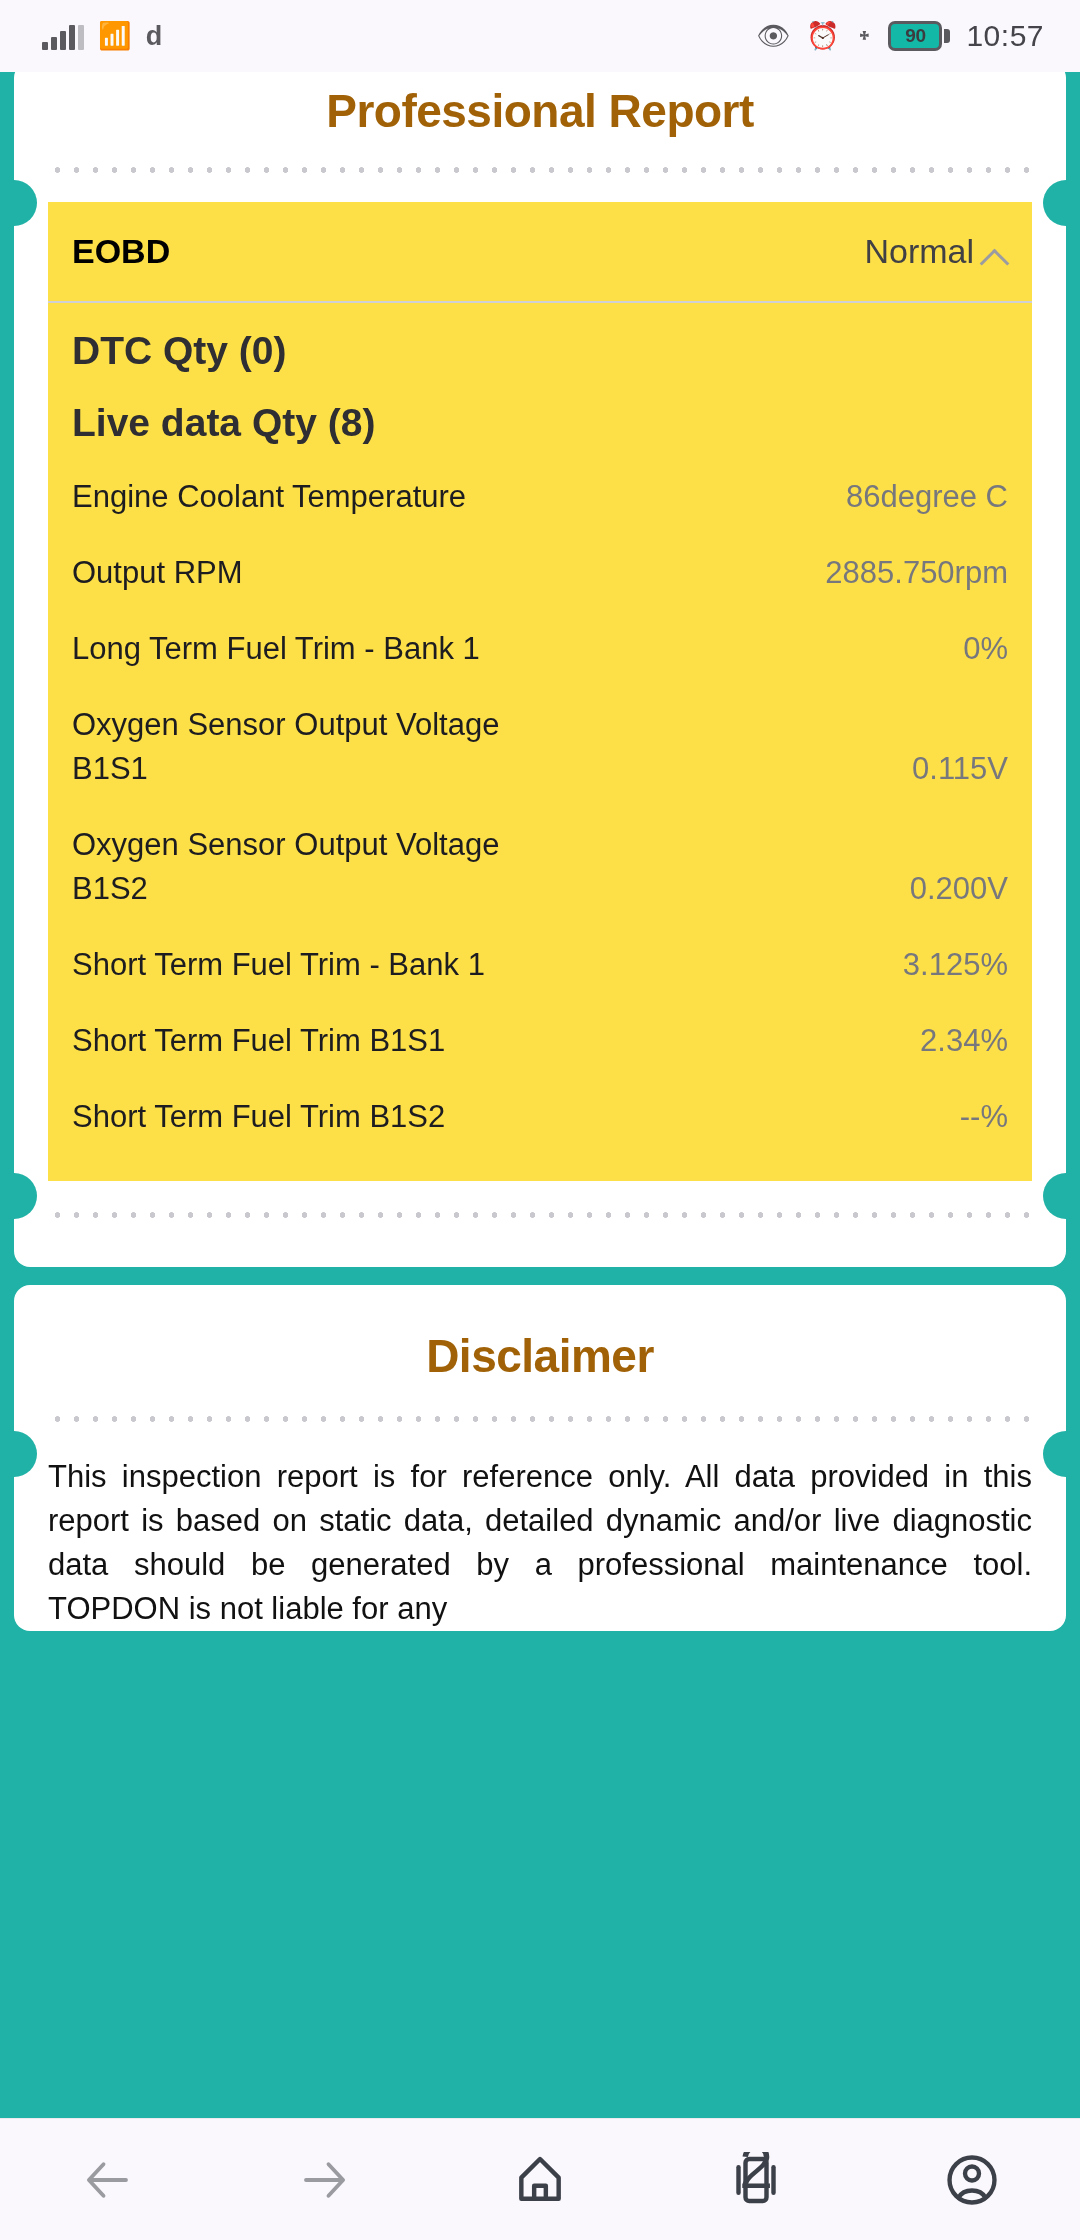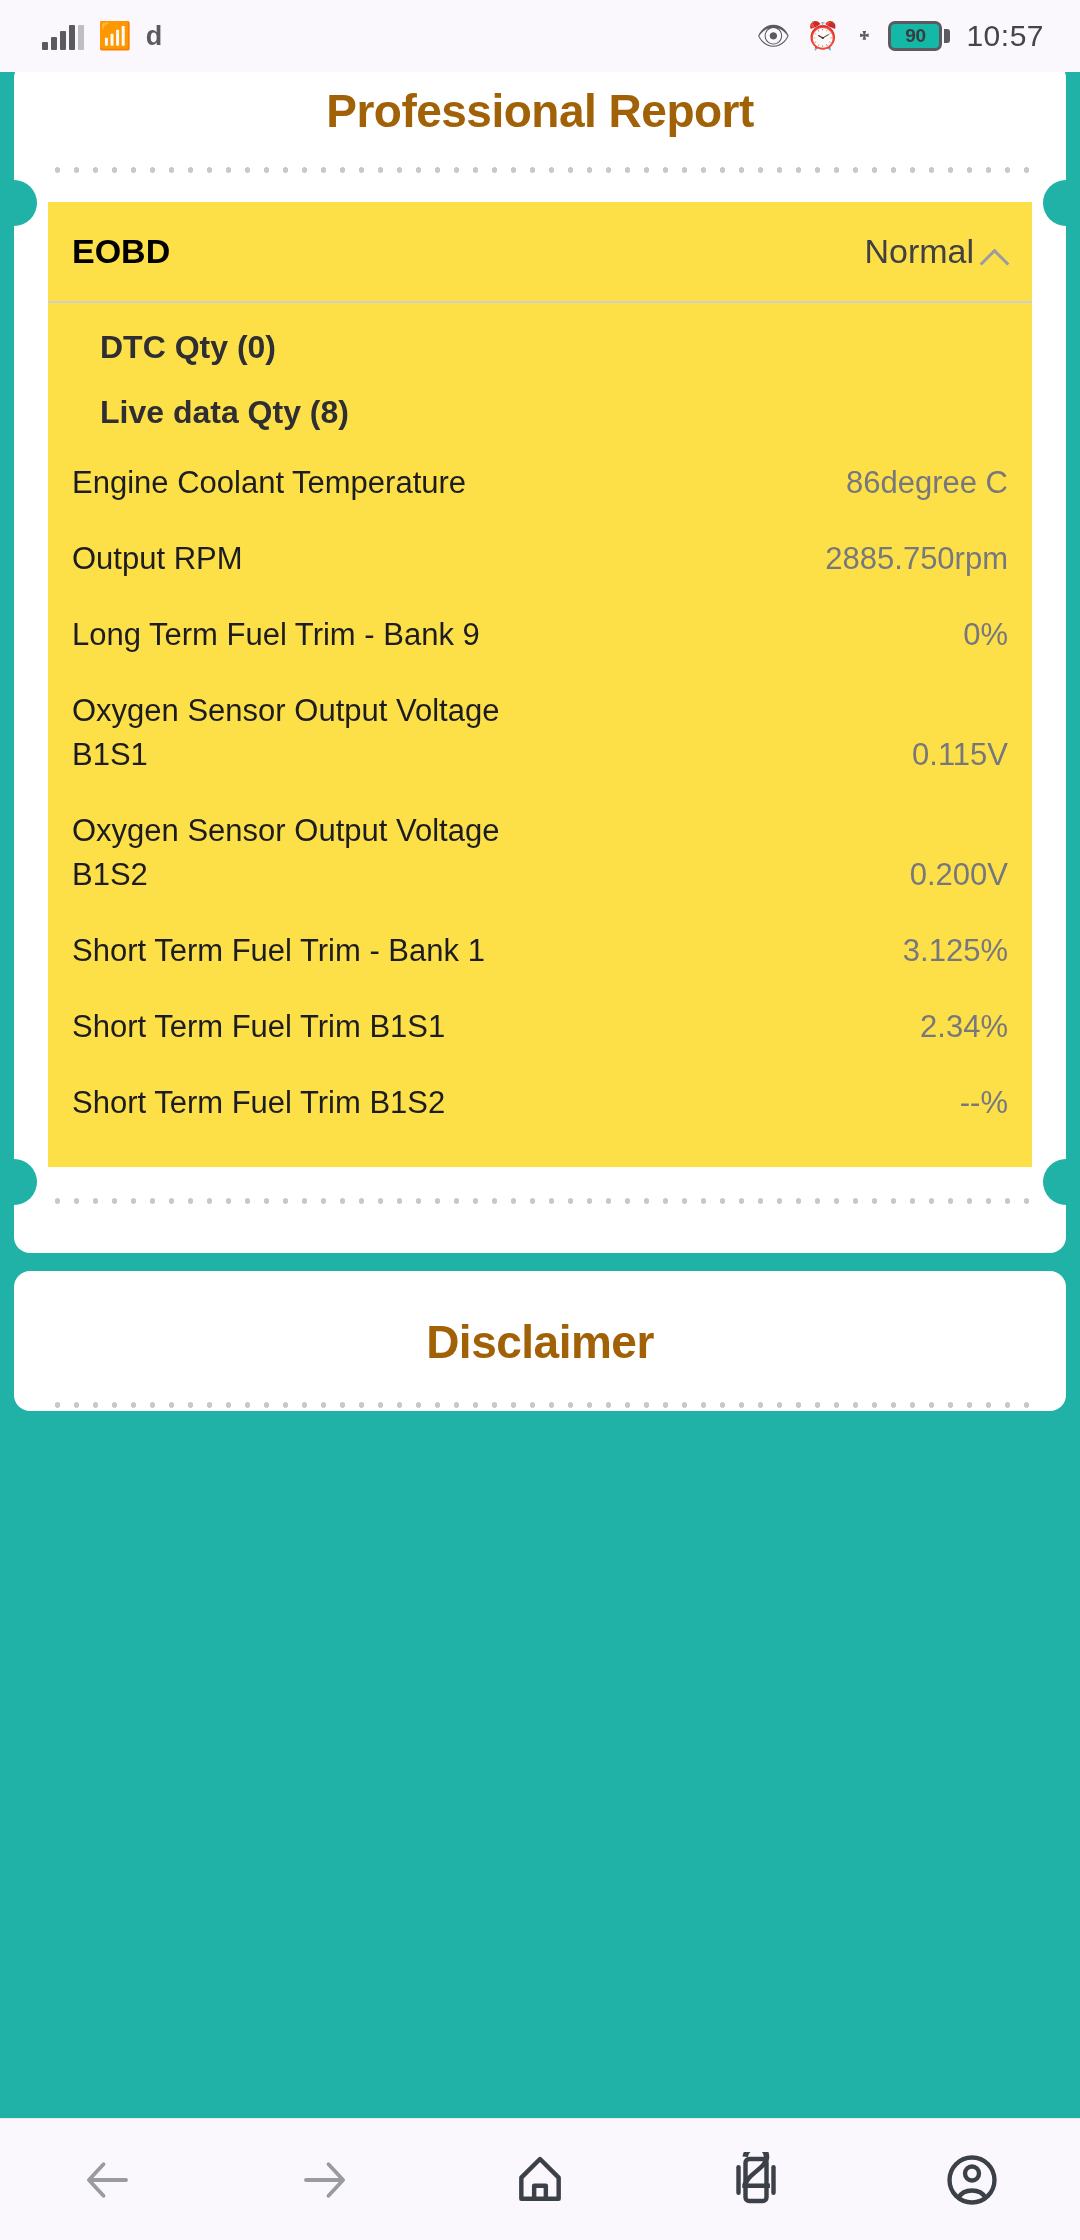--- a/index.html
+++ b/index.html
@@ -144,25 +144,24 @@
     left: 2px; top: 8px;
     width: 18px; height: 18px;
     border-left: 3px solid #9b9ba2;
     border-top: 3px solid #9b9ba2;
     transform: rotate(45deg);
   }
 
   .panel-body { padding: 12px 24px 26px; }
 
   .qty {
-    font-size: 32px;
+    font-size: 39px;
     font-weight: bold;
     color: #2e2e33;
     padding: 14px 0;
-    margin-left: 28px;
   }
 
   .datarow {
     display: flex;
     justify-content: space-between;
     align-items: flex-end;
     gap: 40px;
     padding: 16px 0;
   }
   .datarow .label {
@@ -266,21 +265,21 @@
 
           <div class="datarow">
             <span class="label">Engine Coolant Temperature</span>
             <span class="value">86degree C</span>
           </div>
           <div class="datarow">
             <span class="label">Output RPM</span>
             <span class="value">2885.750rpm</span>
           </div>
           <div class="datarow">
-            <span class="label">Long Term Fuel Trim - Bank 9</span>
+            <span class="label">Long Term Fuel Trim - Bank 1</span>
             <span class="value">0%</span>
           </div>
           <div class="datarow">
             <span class="label" style="max-width:470px;">Oxygen Sensor Output Voltage B1S1</span>
             <span class="value">0.115V</span>
           </div>
           <div class="datarow">
             <span class="label" style="max-width:470px;">Oxygen Sensor Output Voltage B1S2</span>
             <span class="value">0.200V</span>
           </div>
@@ -302,20 +301,21 @@
       <div class="dashed"></div>
       <div style="height:46px;"></div>
     </div>
 
     <div class="ticket">
       <div class="notch left" style="top:146px;"></div>
       <div class="notch right" style="top:146px;"></div>
 
       <div class="ticket-title" style="padding:44px 0 30px;">Disclaimer</div>
       <div class="dashed"></div>
+      <div class="disclaimer-body">This inspection report is for reference only. All data provided in this report is based on static data, detailed dynamic and/or live diagnostic data should be generated by a professional maintenance tool. TOPDON is not liable for any</div>
     </div>
 
   </div>
 
   <div class="navbar">
 
     <div class="navbtn">
       <svg width="54" height="54" viewBox="0 0 24 24" fill="none" stroke="#9a9aa1" stroke-width="1.7" stroke-linecap="round" stroke-linejoin="round">
         <line x1="20" y1="12" x2="4" y2="12"></line>
           <polyline points="10,5 3.5,12 10,19"></polyline>

